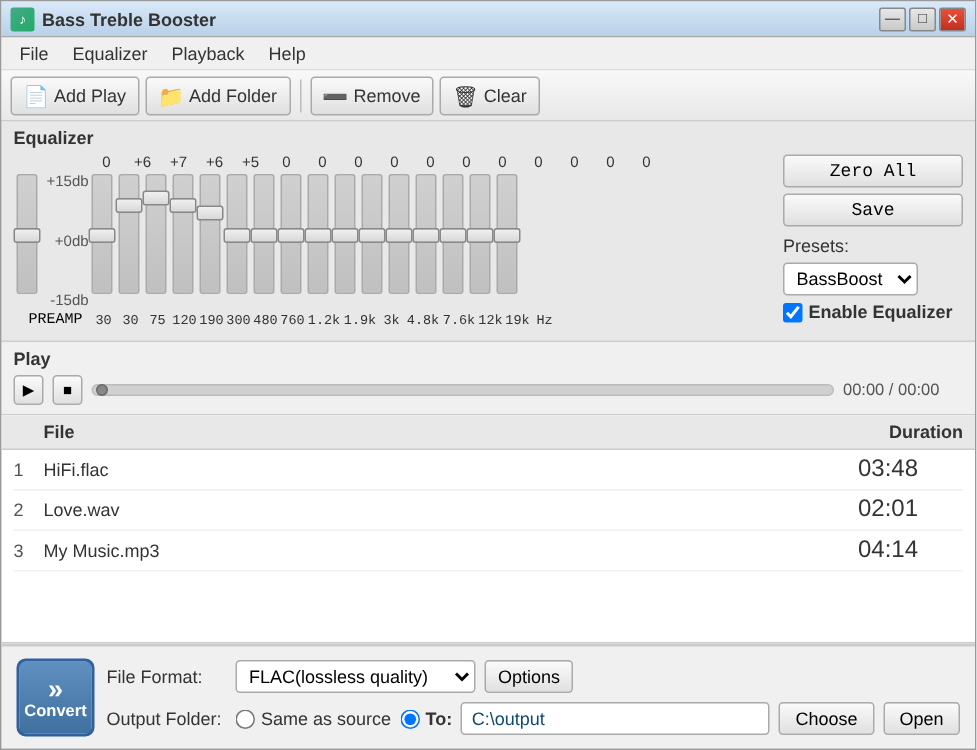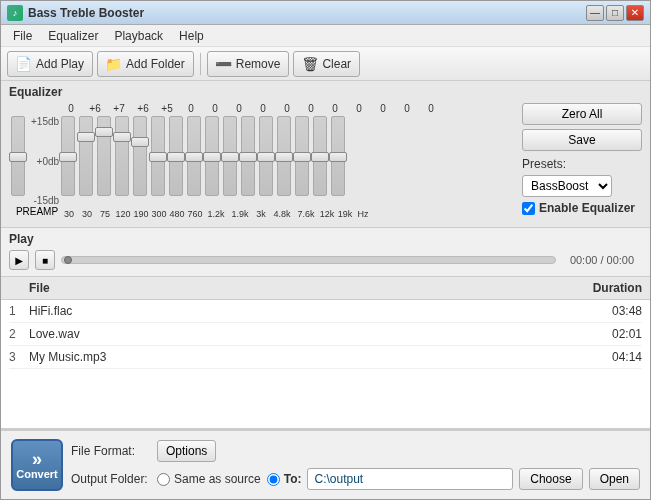--- a/index.html
+++ b/index.html
@@ -202,20 +202,21 @@
       min-width: 120px;
     }
     .eq-btn {
       padding: 3px 10px;
       border: 1px solid #aaa;
       background: linear-gradient(to bottom, #fafafa, #e0e0e0);
       border-radius: 3px;
       cursor: pointer;
       font-size: 12px;
       text-align: center;
+      font-family: Liberation Mono, monospace;
     }
     .presets-row {
       display: flex;
       align-items: center;
       gap: 4px;
       margin-top: 2px;
     }
     .presets-label { font-size: 12px; color: #333; }
     .presets-select {
       border: 1px solid #aaa;
@@ -271,21 +272,21 @@
       border-radius: 50%;
       position: absolute;
       left: 2px;
       top: -1px;
       border: 1px solid #666;
     }
     .time-display {
       font-size: 11px;
       color: #555;
       min-width: 80px;
-      text-align: center;
+      text-align: left;
     }
     .file-list-section {
       flex: 1;
       background: white;
       border-bottom: 1px solid #ccc;
       overflow: hidden;
     }
     .file-list-header {
       display: flex;
       background: #e8e8e8;
@@ -297,21 +298,21 @@
     .file-list-col-duration { width: 70px; font-weight: bold; font-size: 12px; color: #333; text-align: right; }
     .file-list-body { padding: 0 8px; }
     .file-list-row {
       display: flex;
       padding: 4px 0;
       border-bottom: 1px solid #f0f0f0;
       align-items: center;
     }
     .file-num { width: 20px; font-size: 12px; color: #555; }
     .file-name { flex: 1; font-size: 12px; color: #333; }
-    .file-duration { width: 70px; font-size: 12px; color: #333; text-align: right; }
+    .file-duration { width: 70px; font-size: 16px; color: #333; text-align: left; }
     .convert-section {
       background: #f0f0f0;
       border-top: 2px solid #ccc;
       padding: 8px 10px;
       display: flex;
       flex-direction: column;
       gap: 6px;
     }
     .convert-row {
       display: flex;
@@ -566,21 +567,21 @@
                   </div>
               </div>
               <div class="eq-slider-col">
                 <div class="slider-track">
                     <div class="slider-thumb" style="top:35px;"></div>
                   </div>
               </div>
             </div>
           </div>
 
-          <div style="display:flex;align-items:flex-start;padding-left:5px;">
+          <div style="display:flex;align-items:flex-end;padding-left:5px;font-family:Liberation Mono, monospace;">
             <span style="width:46px;font-size:10px;text-align:center;">PREAMP</span>
             <span class="eq-freq-label">30</span>
             <span class="eq-freq-label">30</span>
             <span class="eq-freq-label">75</span>
             <span class="eq-freq-label">120</span>
             <span class="eq-freq-label">190</span>
             <span class="eq-freq-label">300</span>
             <span class="eq-freq-label">480</span>
             <span class="eq-freq-label">760</span>
             <span class="eq-freq-label" style="width:24px;">1.2k</span>
@@ -657,20 +658,28 @@
 
     <div class="convert-section">
       <div class="convert-row">
         <button class="convert-btn">
           <span class="convert-btn-arrows">»</span>
           <span>Convert</span>
         </button>
         <div class="format-row">
           <div class="format-line">
             <span class="format-label">File Format:</span>
+            <select class="format-select">
+              <option>FLAC(lossless quality)</option>
+              <option>MP3 (128kbps)</option>
+              <option>MP3 (320kbps)</option>
+              <option>AAC</option>
+              <option>OGG</option>
+              <option>WAV</option>
+            </select>
             <button class="options-btn">Options</button>
           </div>
           <div class="output-line">
             <span class="format-label">Output Folder:</span>
             <div class="radio-group">
               <input type="radio" name="output" style="">
               <span class="radio-label">Same as source</span>
             </div>
             <div class="radio-group">
               <input type="radio" name="output" checked="" style="">

